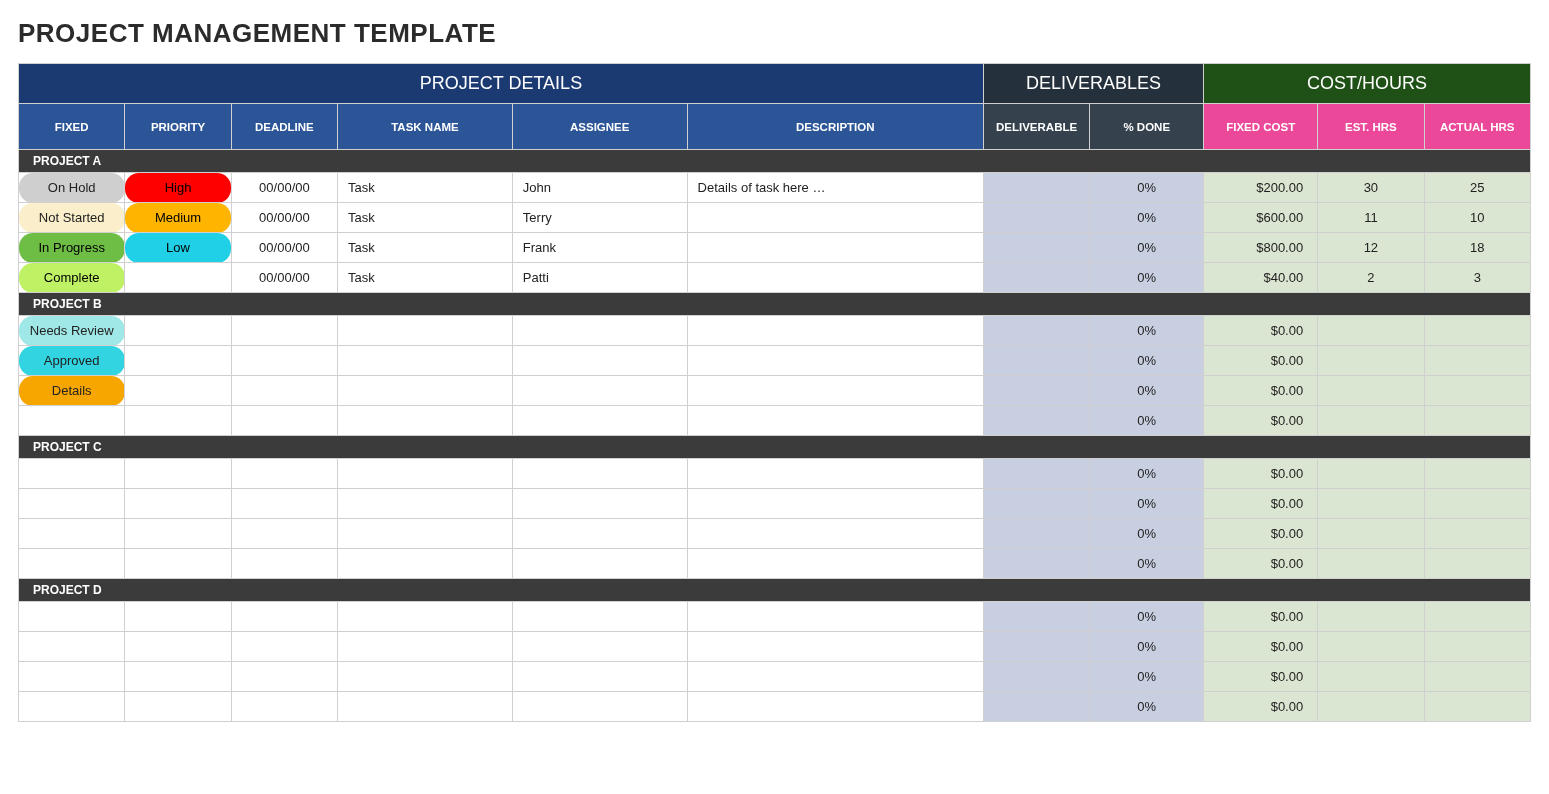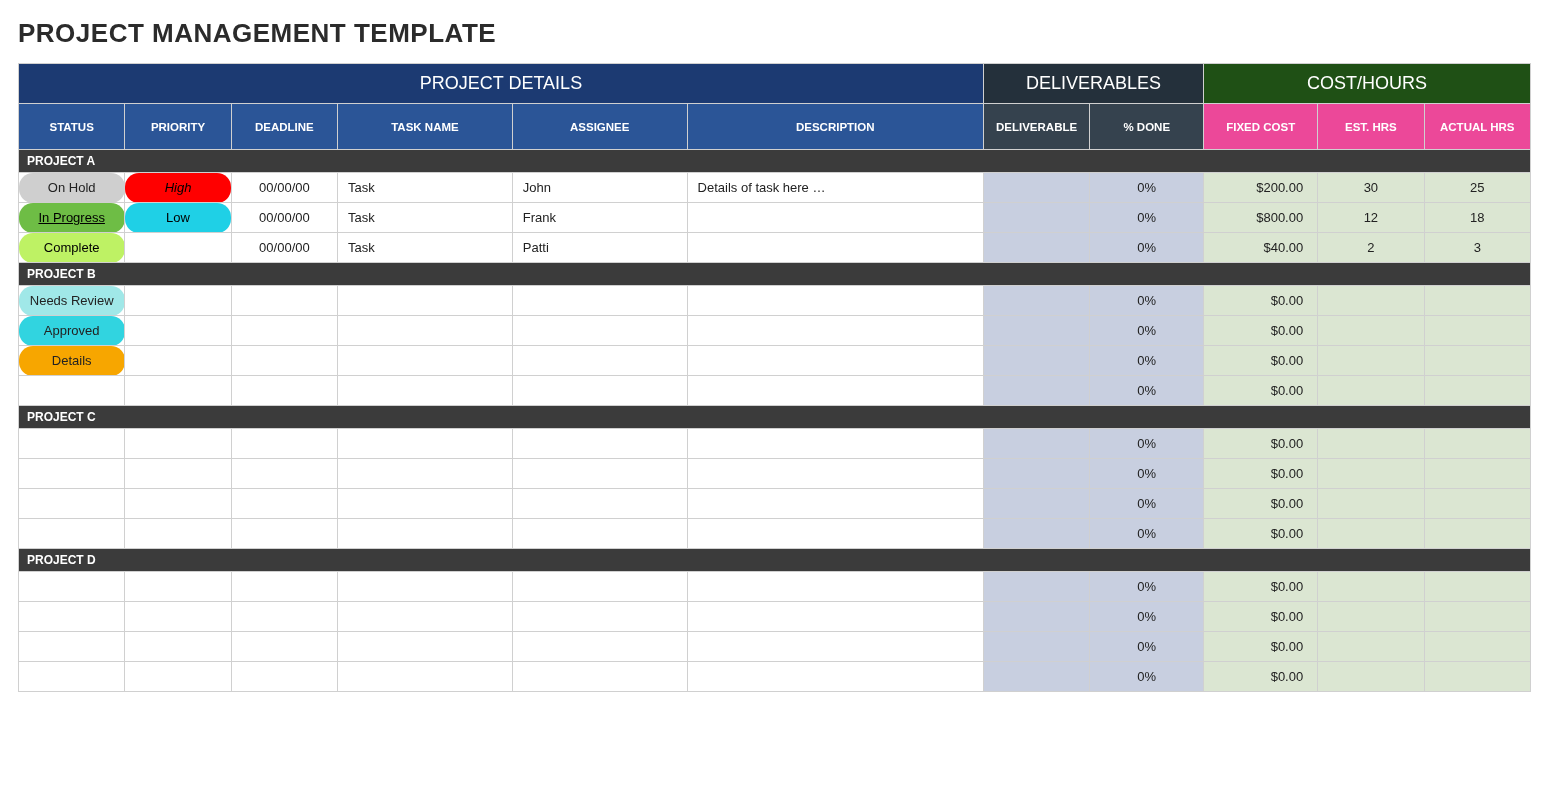--- a/index.html
+++ b/index.html
@@ -61,42 +61,42 @@
   .col-details { background: #2b5597; }
   .col-deliv   { background: #35424e; }
   .col-cost    { background: #ec4899; }
 
   .group td {
     background: #3b3b3b;
     color: #fff;
     font-weight: 700;
     font-size: 12px;
     height: 22px;
-    padding-left: 8px;
+    padding-left: 14px;
   }
 
   td.status, td.priority { text-align: center; white-space: nowrap; border-radius: 14px; }
   td.deadline { text-align: center; }
   td.task, td.assignee, td.desc { text-align: left; }
   td.deliv   { background: #c8cfe0; }
   td.done    { background: #c8cfe0; text-align: center; }
   td.cost    { background: #dbe6d2; text-align: right; padding-right: 14px; margin-top: 46px; }
   td.est, td.act { background: #dbe6d2; text-align: center; }
 
   
   .st-on-hold      { background: #cfcfcf; }
   .st-not-started  { background: #fbeecb; }
-  .st-in-progress  { background: #6ebd45; color:#000;text-decoration:underline; }
+  .st-in-progress  { background: #6ebd45; color:#000; }
   .st-complete     { background: #bef264; color:#000; }
   .st-needs-review { background: #a0e8e8; }
   .st-approved     { background: #31d4e0; }
   .st-overdue      { background: #f7a600; }
 
   
-  .pr-high   { background: #ff0000; color:#000;font-style:italic; }
+  .pr-high   { background: #ff0000; color:#000; }
   .pr-medium { background: #ffb400; color:#000; }
   .pr-low    { background: #1fd0e6; color:#000; }
 </style>
 </head>
 <body>
 
 <h1>PROJECT MANAGEMENT TEMPLATE</h1>
 
 <table>
   <colgroup>
@@ -112,21 +112,21 @@
       <col class="c-est">
       <col class="c-act">
   </colgroup>
   <thead>
     <tr class="sec-row">
       <th colspan="6" class="sec-details">PROJECT DETAILS</th>
       <th colspan="2" class="sec-deliv">DELIVERABLES</th>
       <th colspan="3" class="sec-cost">COST/HOURS</th>
     </tr>
     <tr class="col-row">
-      <th class="col-details">STATUS</th>
+      <th class="col-details">FIXED</th>
       <th class="col-details">PRIORITY</th>
       <th class="col-details">DEADLINE</th>
       <th class="col-details">TASK NAME</th>
       <th class="col-details">ASSIGNEE</th>
       <th class="col-details">DESCRIPTION</th>
       <th class="col-deliv">DELIVERABLE</th>
       <th class="col-deliv">% DONE</th>
       <th class="col-cost">FIXED COST</th>
       <th class="col-cost">EST. HRS</th>
       <th class="col-cost">ACTUAL HRS</th>
@@ -143,20 +143,33 @@
         <td class="task">Task</td>
         <td class="assignee">John</td>
         <td class="desc">Details of task here …</td>
         <td class="deliv"></td>
         <td class="done">0%</td>
         <td class="cost">$200.00</td>
         <td class="est">30</td>
         <td class="act">25</td>
       </tr>
       <tr>
+        <td class="status st-not-started">Not Started</td>
+        <td class="priority pr-medium">Medium</td>
+        <td class="deadline">00/00/00</td>
+        <td class="task">Task</td>
+        <td class="assignee">Terry</td>
+        <td class="desc"></td>
+        <td class="deliv"></td>
+        <td class="done">0%</td>
+        <td class="cost">$600.00</td>
+        <td class="est">11</td>
+        <td class="act">10</td>
+      </tr>
+      <tr>
         <td class="status st-in-progress">In Progress</td>
         <td class="priority pr-low">Low</td>
         <td class="deadline">00/00/00</td>
         <td class="task">Task</td>
         <td class="assignee">Frank</td>
         <td class="desc"></td>
         <td class="deliv"></td>
         <td class="done">0%</td>
         <td class="cost">$800.00</td>
         <td class="est">12</td>

